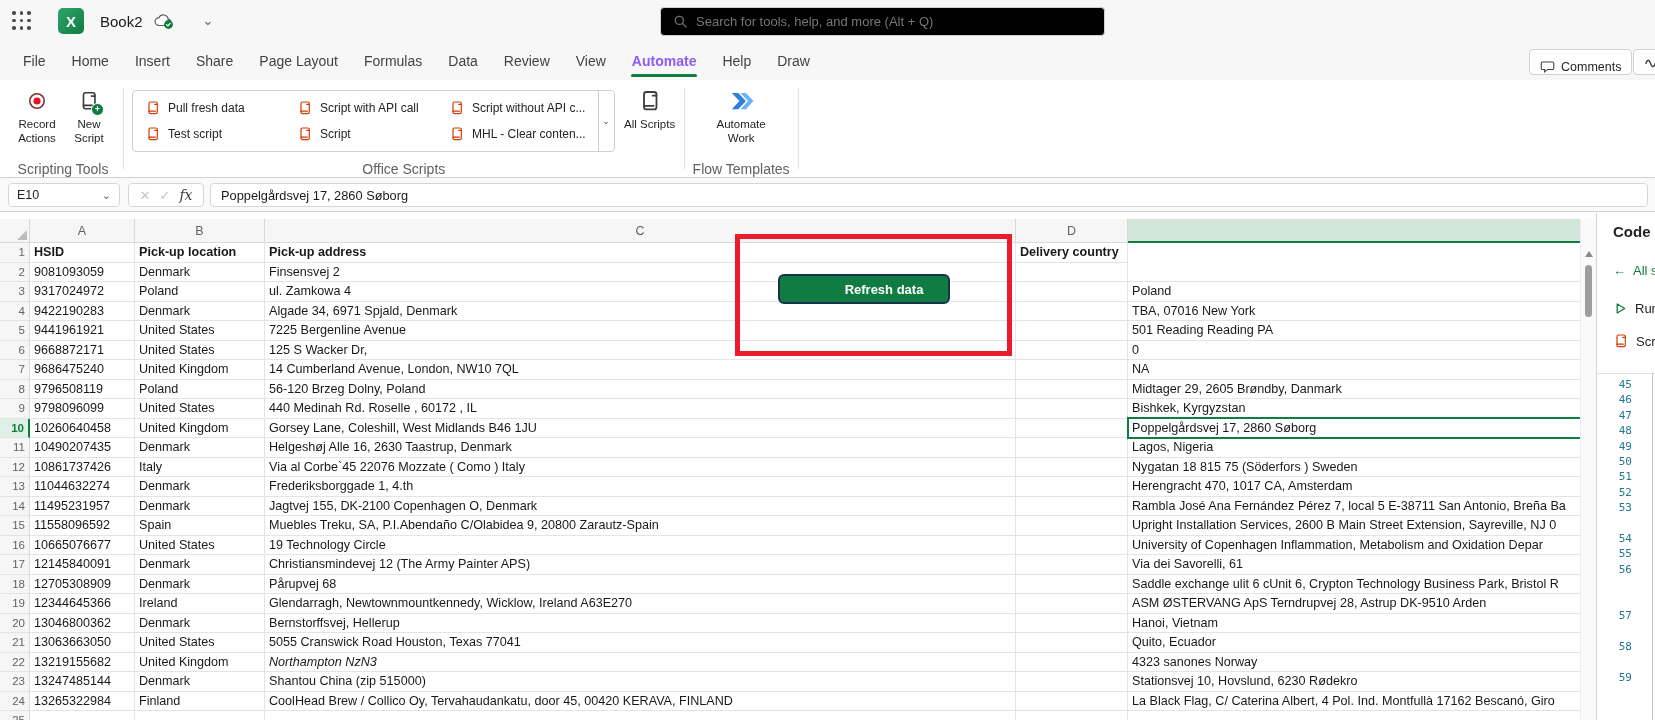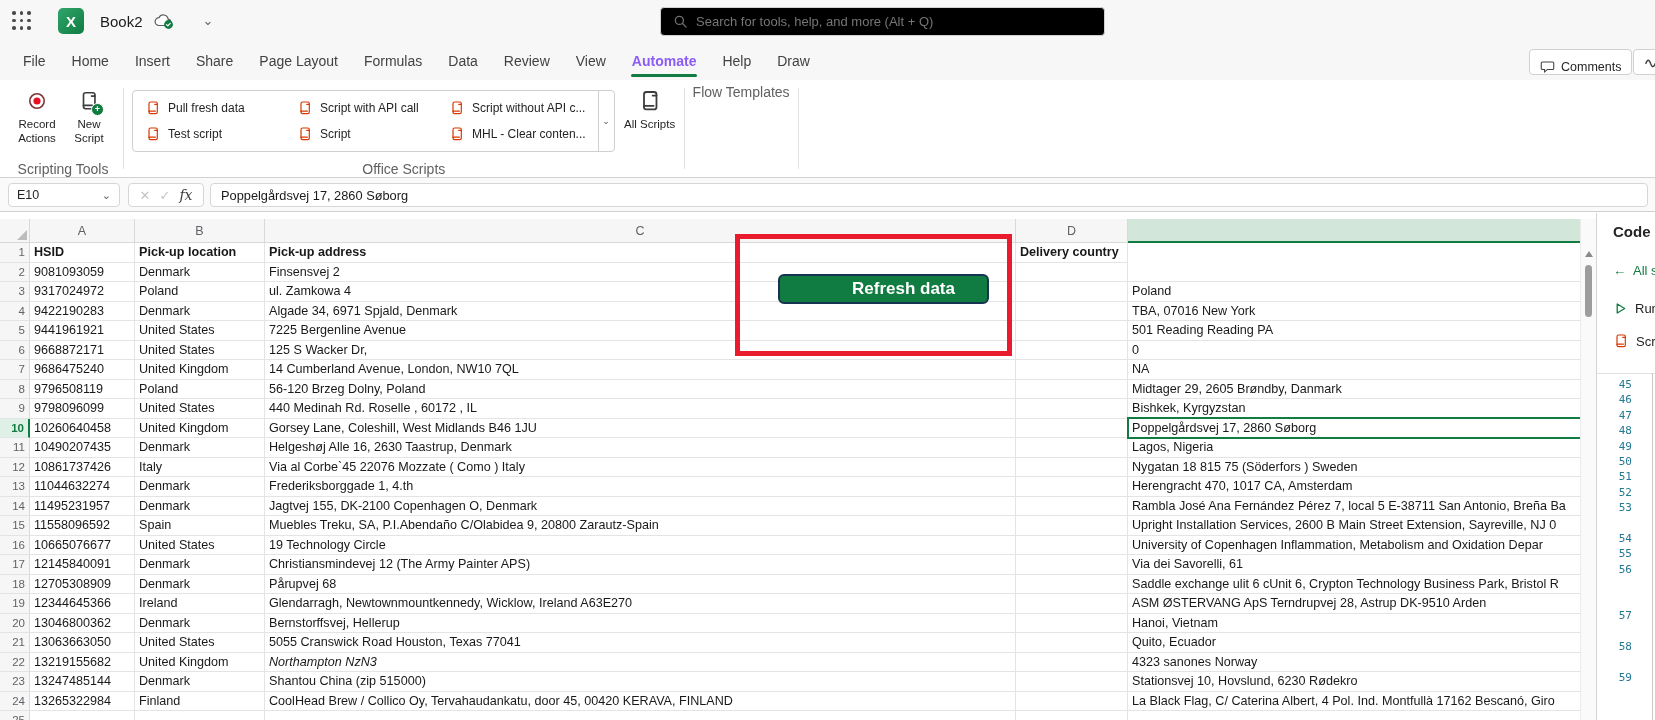--- a/index.html
+++ b/index.html
@@ -70,22 +70,22 @@
   .rnum{width:30px;background:#f6f6f6;border-right:1px solid #d9d9d9;border-bottom:1px solid #e3e3e3;box-sizing:border-box;
         font-size:11.5px;color:#5f6368;display:flex;align-items:center;justify-content:flex-end;padding-right:4px;}
   .rnum.sel{background:#dff0e7;color:#107c41;border-right:2px solid #107c41;font-weight:bold;}
   .cell{border-right:1px solid #e4e4e4;border-bottom:1px solid #e4e4e4;box-sizing:border-box;font-size:12.6px;color:#191919;
         display:flex;align-items:center;padding-left:4px;white-space:pre;overflow:hidden;}
   .cell.laste{border-right:none;}
   .hrow .cell{font-weight:bold;}
   
   #sel-overlay{left:1127px;top:417px;width:455px;height:22px;border:2px solid #107c41;box-sizing:border-box;z-index:5;pointer-events:none;}
   
-  #refresh-btn{left:778px;top:274px;width:211px;height:30px;background:#107c41;border:2px solid #16344f;border-radius:6px;
-               color:#fff;font-size:17px;font-weight:bold;display:flex;align-items:center;justify-content:center;
+  #refresh-btn{left:778px;top:274px;width:172px;height:30px;background:#107c41;border:2px solid #16344f;border-radius:6px;
+               color:#fff;font-size:13px;font-weight:bold;display:flex;align-items:center;justify-content:center;
                box-sizing:border-box;z-index:6;padding-left:40px;}
   #red-annotation{left:735px;top:234px;width:277px;height:122px;border:5px solid #ea1b2d;box-sizing:border-box;z-index:10;pointer-events:none;}
   
   #vscroll{left:1580px;top:219px;width:16px;height:501px;background:#fafafa;border-left:1px solid #ececec;box-sizing:border-box;z-index:8;}
   #vscroll .arrow{position:absolute;left:4px;top:32px;width:0;height:0;border-left:4px solid transparent;
                   border-right:4px solid transparent;border-bottom:6px solid #8a8a8a;}
   #vscroll .thumb{position:absolute;left:4px;top:46px;width:7px;height:52px;border-radius:4px;background:#9d9d9d;}
   
   #codepanel{left:1596px;top:213px;width:59px;height:507px;background:#fff;border-left:1px solid #d4d4d4;
              box-sizing:border-box;overflow:hidden;}
@@ -266,20 +266,30 @@
         </div>
         <div class="blabel">All Scripts</div>
       </div>
     </div>
     <div class="gcaption">Office Scripts</div>
   </div>
 
   <div class="vdiv"></div>
 
   <div class="rgroup">
+    <div class="gcontent">
+      <div class="bigbtn" style="width:70px">
+        <div class="bicon">
+          <svg width="26" height="26">
+              <use href="#i-flow"></use>
+            </svg>
+        </div>
+        <div class="blabel">Automate Work</div>
+      </div>
+    </div>
     <div class="gcaption">Flow Templates</div>
   </div>
 
   <div class="vdiv"></div>
 </div>
 
 <div id="formulabar" class="abs">
   <div id="namebox" class="fbox">
     <span>E10</span>
     <span class="nb-chev">⌄</span>

